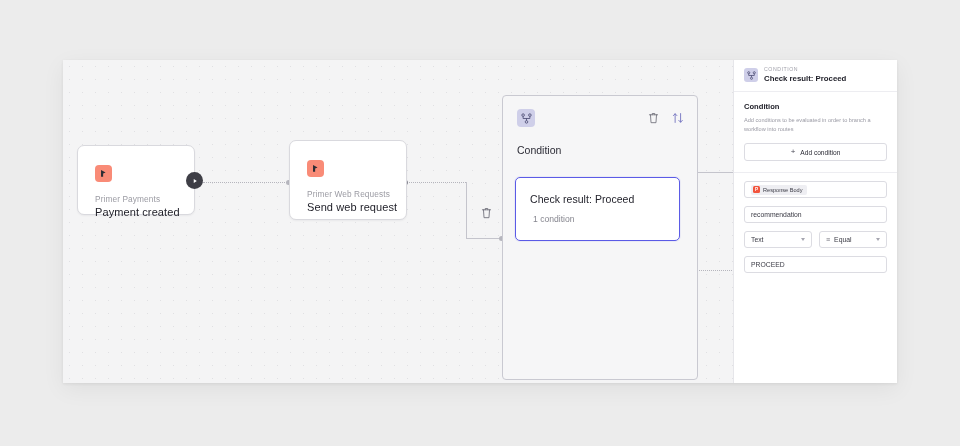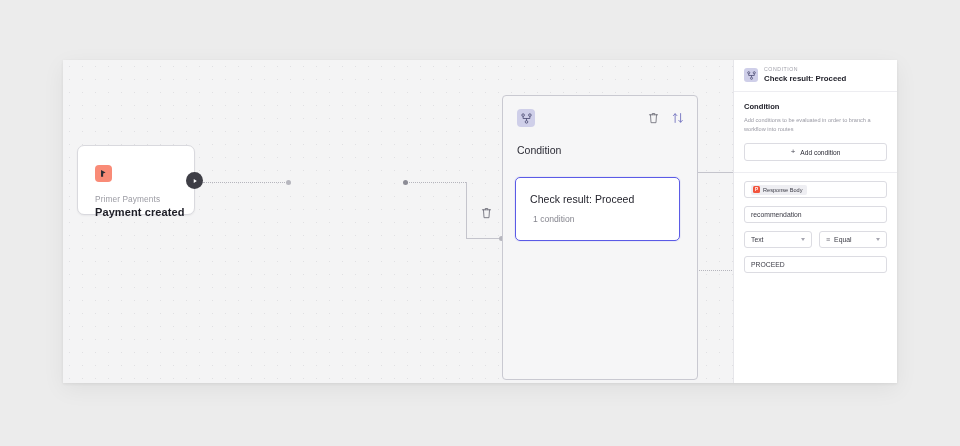--- a/index.html
+++ b/index.html
@@ -38,21 +38,21 @@
     background: #f98b77;
     display: flex; align-items: center; justify-content: center;
   }
   .node .app-icon svg { display: block; }
   .node .sub {
     position: absolute; left: 17px; top: 48px;
     font-size: 8.3px; color: #9b9ba3; letter-spacing: .1px;
   }
   .node .title {
     position: absolute; left: 17px; top: 60px;
-    font-size: 11px; font-weight: bold; color: #1d1d26; letter-spacing: .1px;
+    font-size: 11px; font-weight: normal; color: #1d1d26; letter-spacing: .1px;
   }
 
   #node-trigger { left: 14px; top: 85px; width: 116px; height: 68px; }
   #node-webreq  { left: 226px; top: 80px; width: 116px; height: 78px; }
   .wire-dotted-h {
     position: absolute; height: 0;
     border-top: 1.4px dotted #b5b5bd;
   }
   .wire-solid-h {
     position: absolute; height: 0; border-top: 1.3px solid #c4c4cc;
@@ -231,20 +231,29 @@
       <div class="sub">Primer Payments</div>
       <div class="title">Payment created</div>
     </div>
 
     <div class="play-btn">
       <svg width="8" height="8" viewBox="0 0 10 10">
         <path d="M3.4 2.4 L7.3 5 L3.4 7.6 Z" fill="#ffffff"></path>
       </svg>
     </div>
 
+    <div class="node" id="node-webreq">
+      <div class="app-icon">
+        <svg width="11" height="11" viewBox="0 0 12 12">
+          <path d="M3.3 2.2 L8.3 5 L5.6 6.1 L5.6 9.5 L3.3 9.5 Z" fill="#2d2d35"></path>
+        </svg>
+      </div>
+      <div class="sub">Primer Web Requests</div>
+      <div class="title">Send web request</div>
+    </div>
 
     <div class="inline-trash">
       <svg width="11" height="12" viewBox="0 0 12 13">
         <path d="M1.5 3 H10.5 M4.6 3 V1.6 H7.4 V3 M2.7 3 L3.3 11.6 H8.7 L9.3 3" fill="none" stroke="#6f6f7a" stroke-width="0.95" stroke-linecap="round" stroke-linejoin="round"></path>
       </svg>
     </div>
 
     <div class="cond-group">
       <div class="cond-icon">
         <svg width="11" height="11" viewBox="0 0 12 12">

